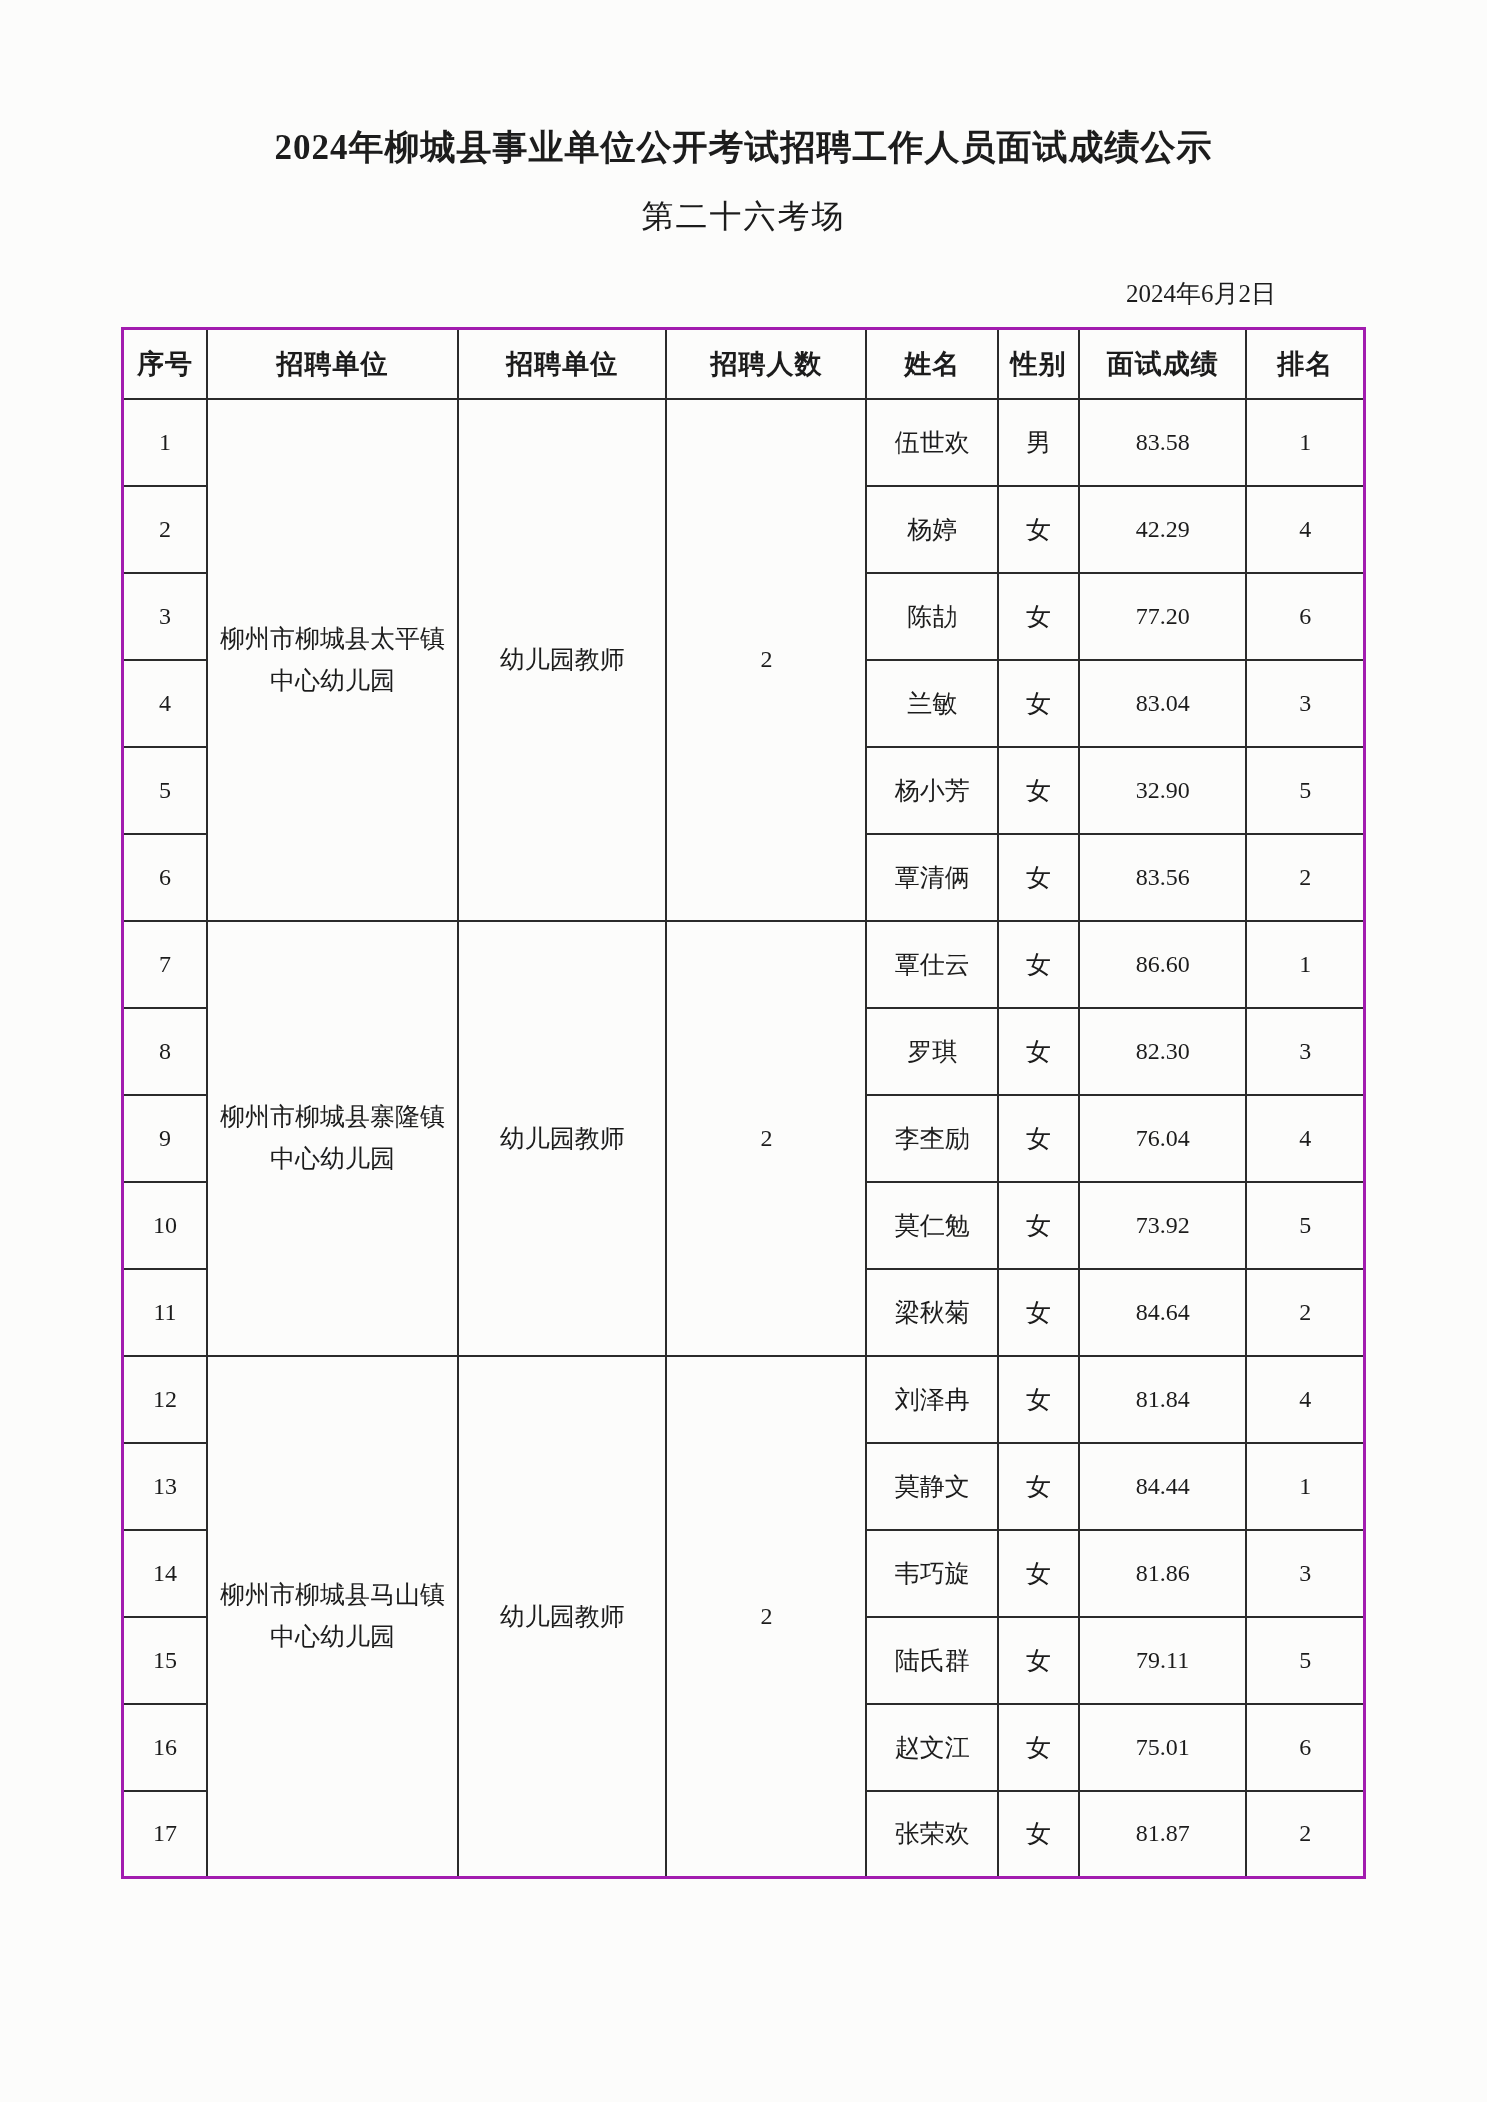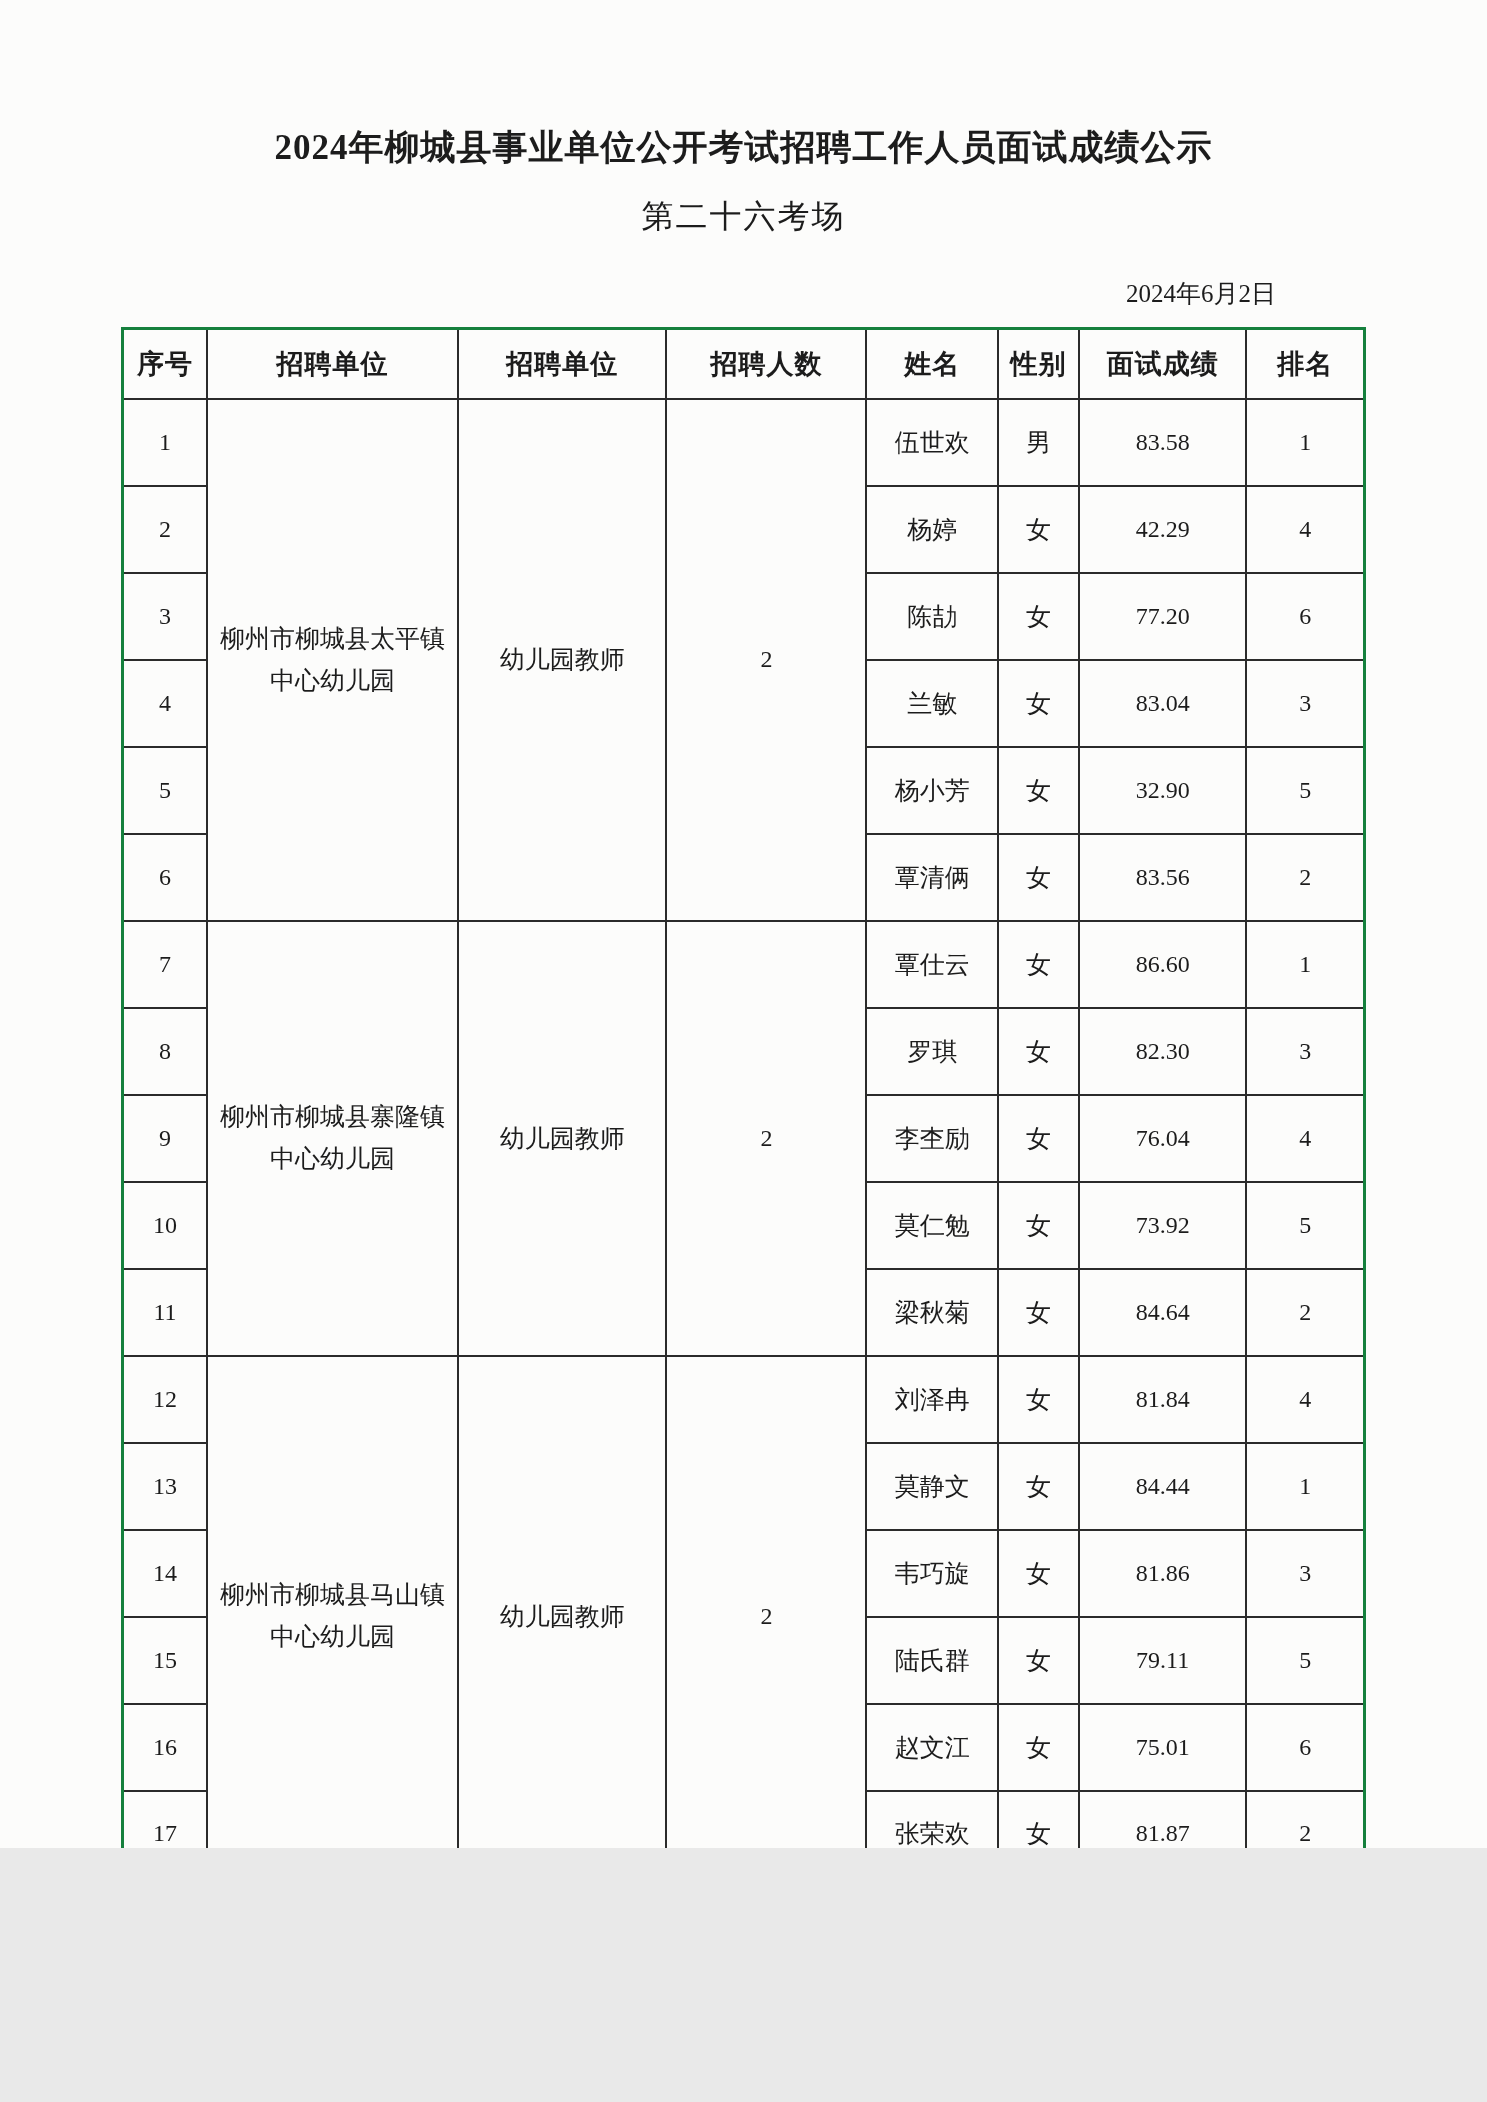--- a/index.html
+++ b/index.html
@@ -3,21 +3,21 @@
 <meta charset="utf-8">
 <style>
   html, body {
     margin: 0;
     padding: 0;
     background: #e9e9e9;
   }
   .page {
     position: relative;
     width: 1487px;
-    height: 1848px;
+    height: 2102px;
     margin: 0 auto;
     background: #fcfcfb;
     color: #1c1c1c;
     font-family: "Liberation Serif", "DejaVu Serif", serif;
     overflow: hidden;
   }
   .doc-title {
     padding-top: 123px;
     text-align: center;
     font-size: 35px;
@@ -39,21 +39,21 @@
     padding-right: 90px;
     text-align: right;
     font-size: 25px;
     line-height: 34px;
   }
   table.score-table {
     width: 1245px;
     margin: 12px auto 0;
     border-collapse: collapse;
     table-layout: fixed;
-    border: 3px solid #15803d;
+    border: 3px solid #a21caf;
   }
   .score-table th,
   .score-table td {
     border: 2px solid #2b2b2b;
     text-align: center;
     vertical-align: middle;
     padding: 2px 10px;
     box-sizing: border-box;
     overflow: hidden;
   }

